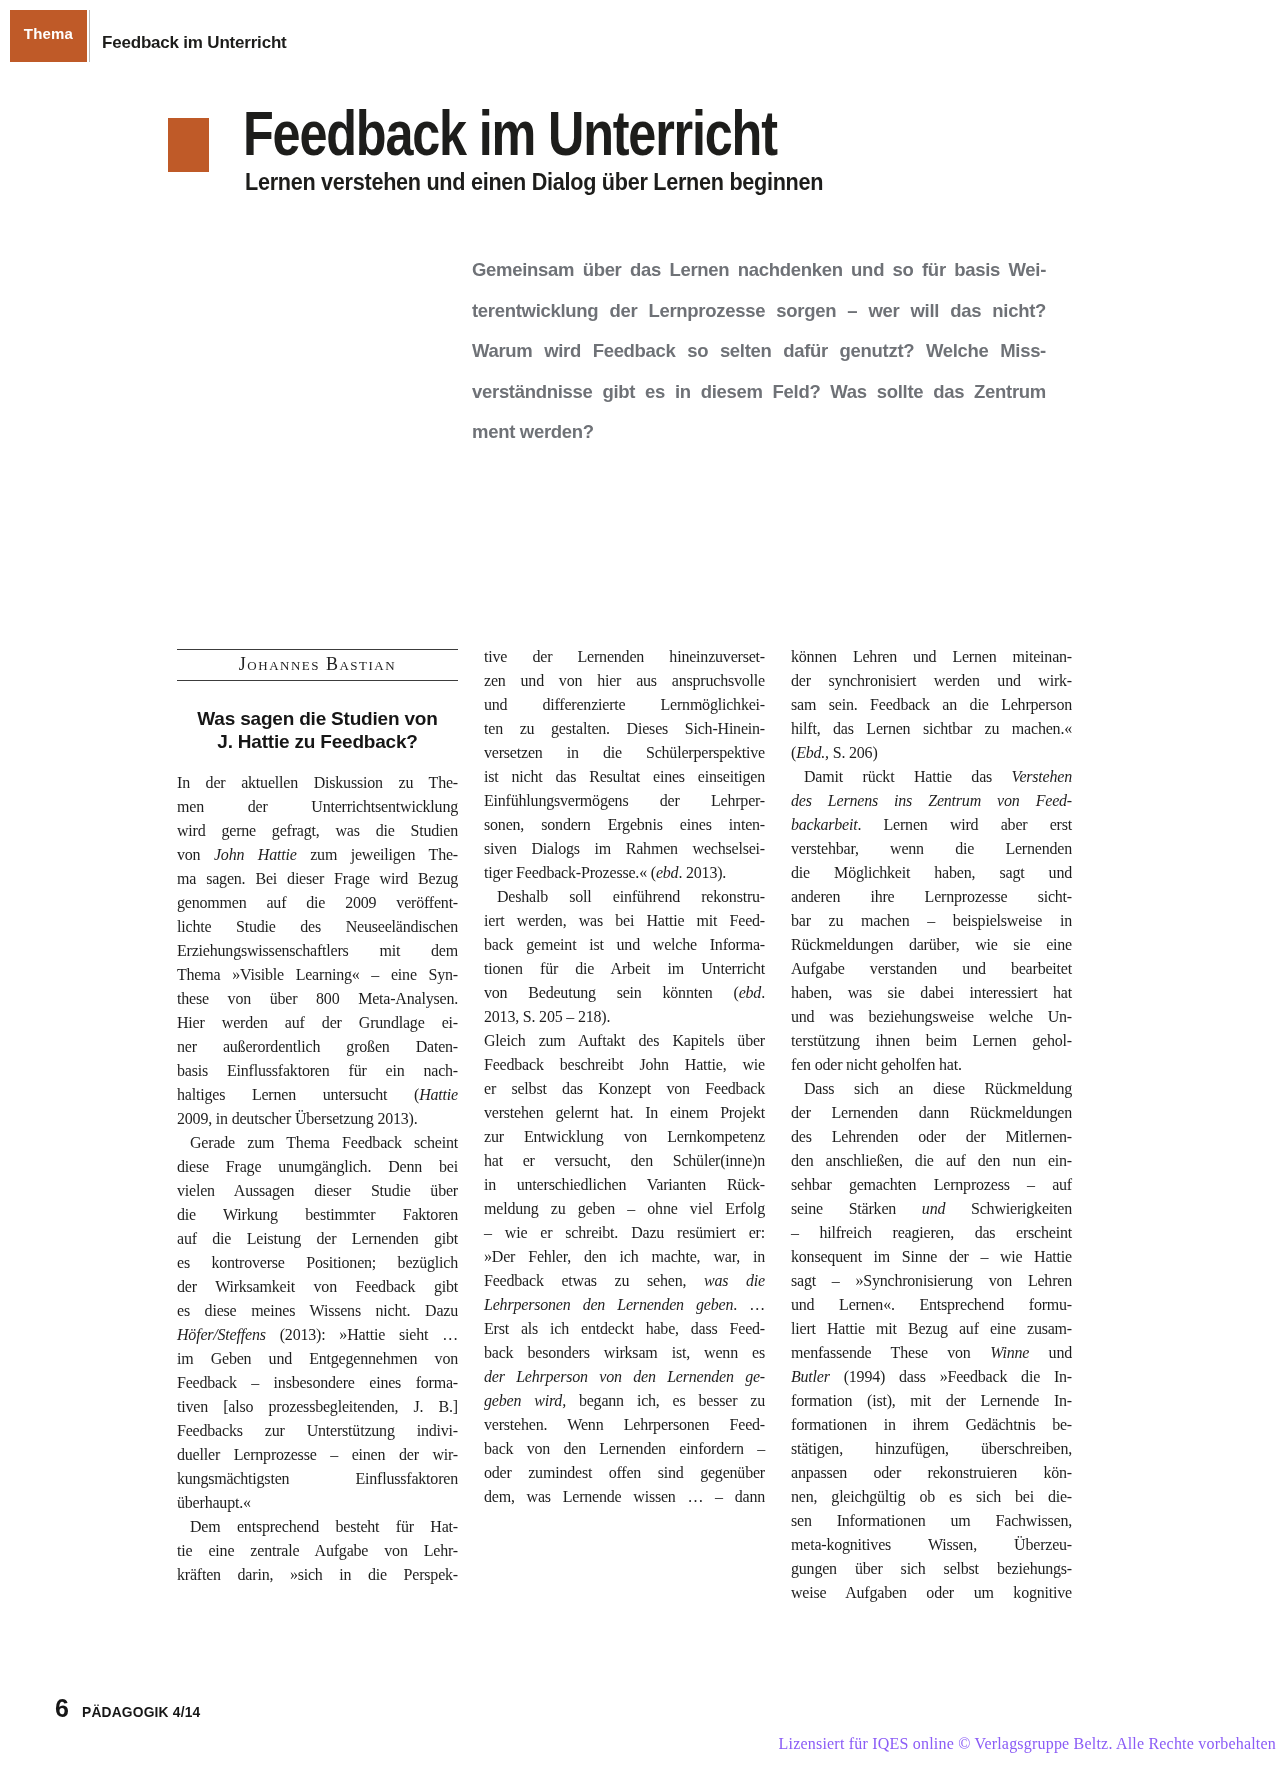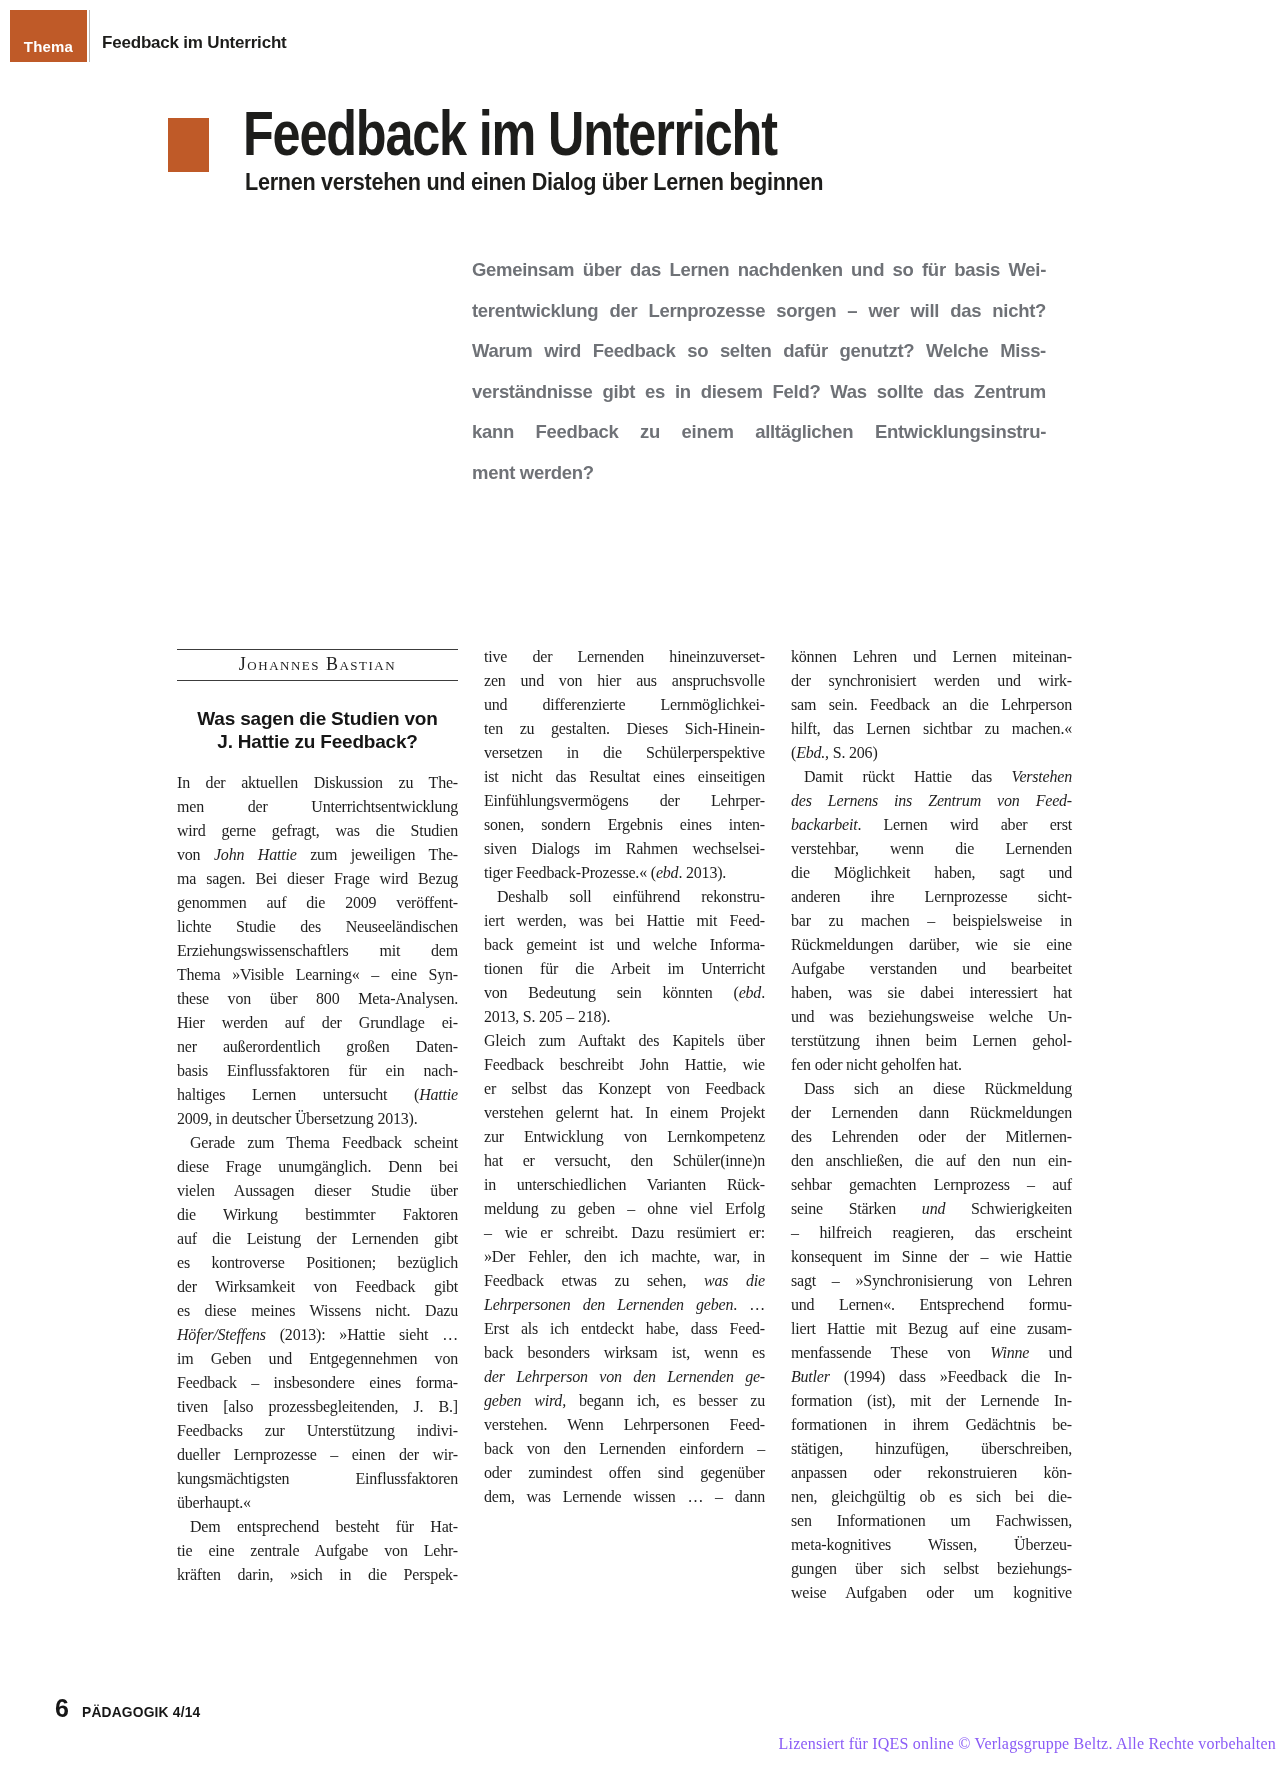--- a/index.html
+++ b/index.html
@@ -9,21 +9,21 @@
     font-family:"Liberation Serif", serif;
     color:#1e1e1e;
     overflow:hidden;
   }
   
   .thema-tab{
     position:absolute;left:10px;top:10px;width:77px;height:52px;
     background:#bf5a28;color:#ffffff;
     font-family:"Liberation Sans", sans-serif;font-weight:bold;font-size:15px;
     display:flex;align-items:flex-end;justify-content:center;
-    padding-bottom:7px;box-sizing:border-box;letter-spacing:.2px;
+    padding-bottom:20px;box-sizing:border-box;letter-spacing:.2px;
   }
   .head-divider{
     position:absolute;left:89px;top:10px;width:1px;height:52px;background:#b9b9b9;
   }
   .head-title{
     position:absolute;left:102px;top:33px;
     font-family:"Liberation Sans", sans-serif;font-weight:bold;font-size:17px;color:#1d1d1b;
     letter-spacing:-.2px;
   }
   
@@ -102,21 +102,20 @@
 
 <div class="title-square"></div>
 <div class="page-title">Feedback im Unterricht</div>
 <div class="page-subtitle">Lernen verstehen und einen Dialog über Lernen beginnen</div>
 
 <div class="intro" id="intro">
     <div class="intro-line">Gemeinsam über das Lernen nachdenken und so für basis Wei-</div>
     <div class="intro-line">terentwicklung der Lernprozesse sorgen – wer will das nicht?</div>
     <div class="intro-line">Warum wird Feedback so selten dafür genutzt? Welche Miss-</div>
     <div class="intro-line">verständnisse gibt es in diesem Feld? Was sollte das Zentrum</div>
-    <div class="intro-line">kann Feedback zu einem alltäglichen Entwicklungsinstru-</div>
     <div class="intro-line end">ment werden?</div>
   </div>
 
 <div class="columns">
   <div>
     <div class="author-block">
       <span>Johannes Bastian</span>
     </div>
   <div class="col-heading">Was sagen die Studien von<br>J. Hattie zu Feedback?</div>
       <div class="line">In der aktuellen Diskussion zu The-</div>

